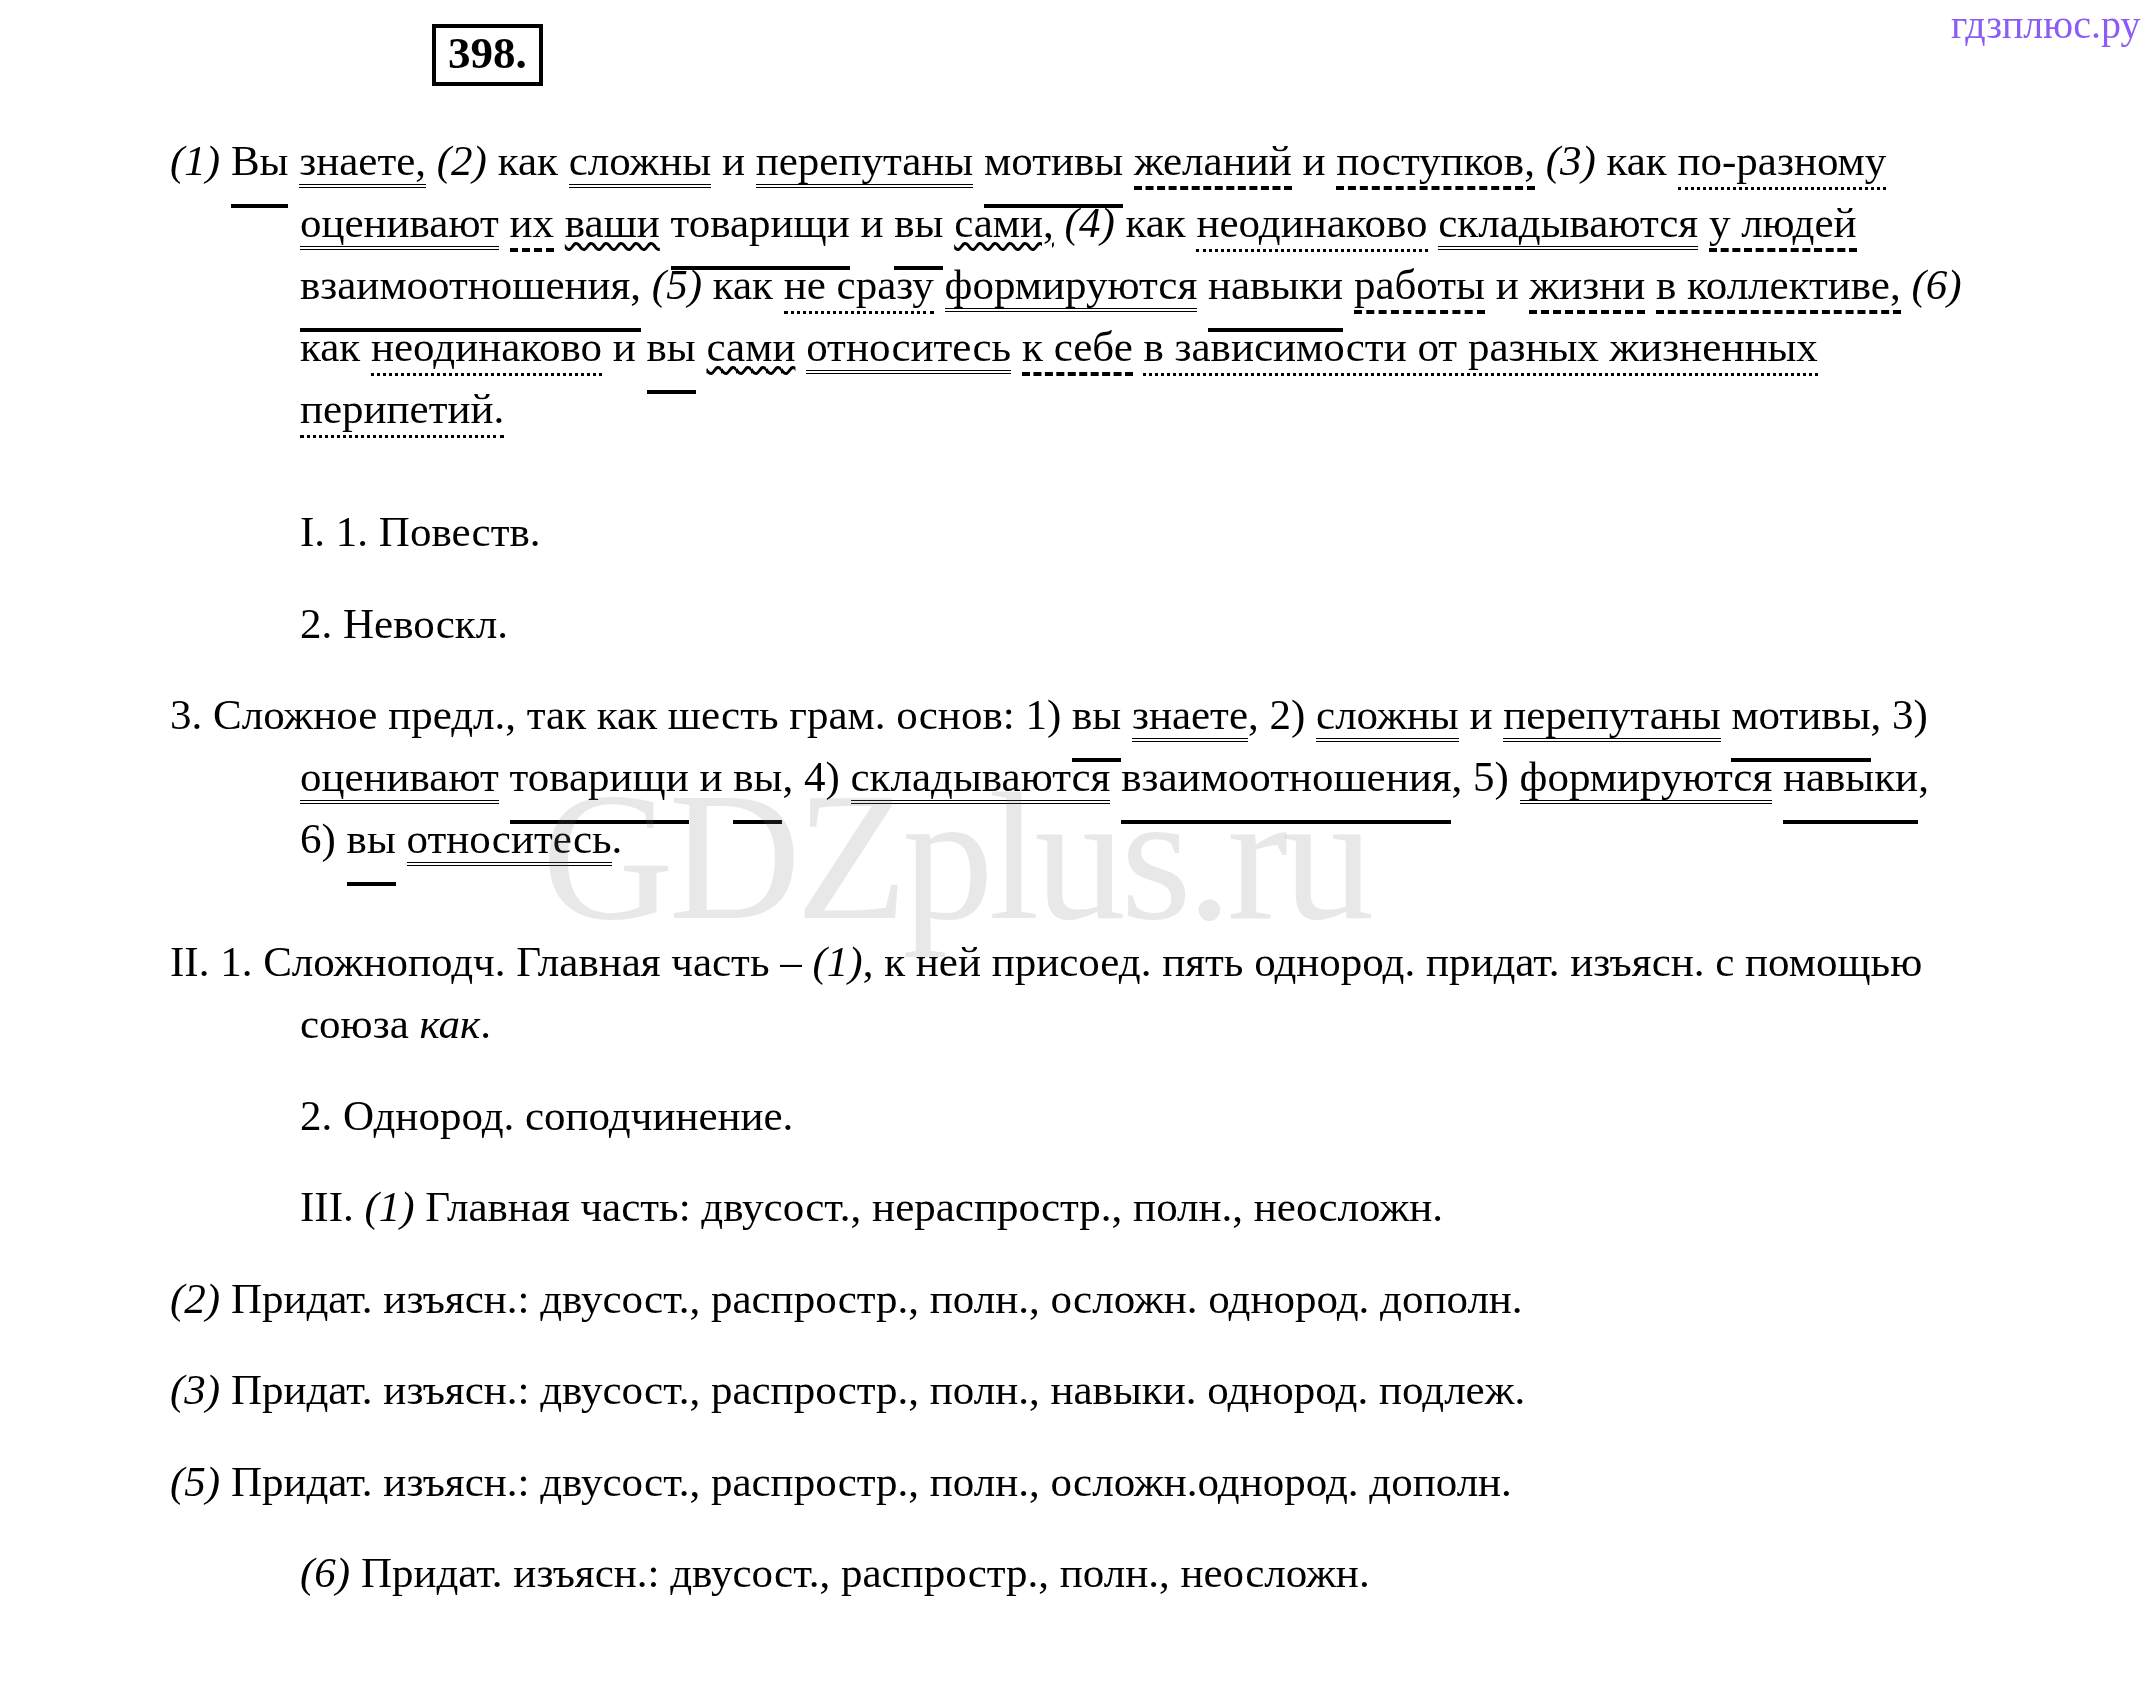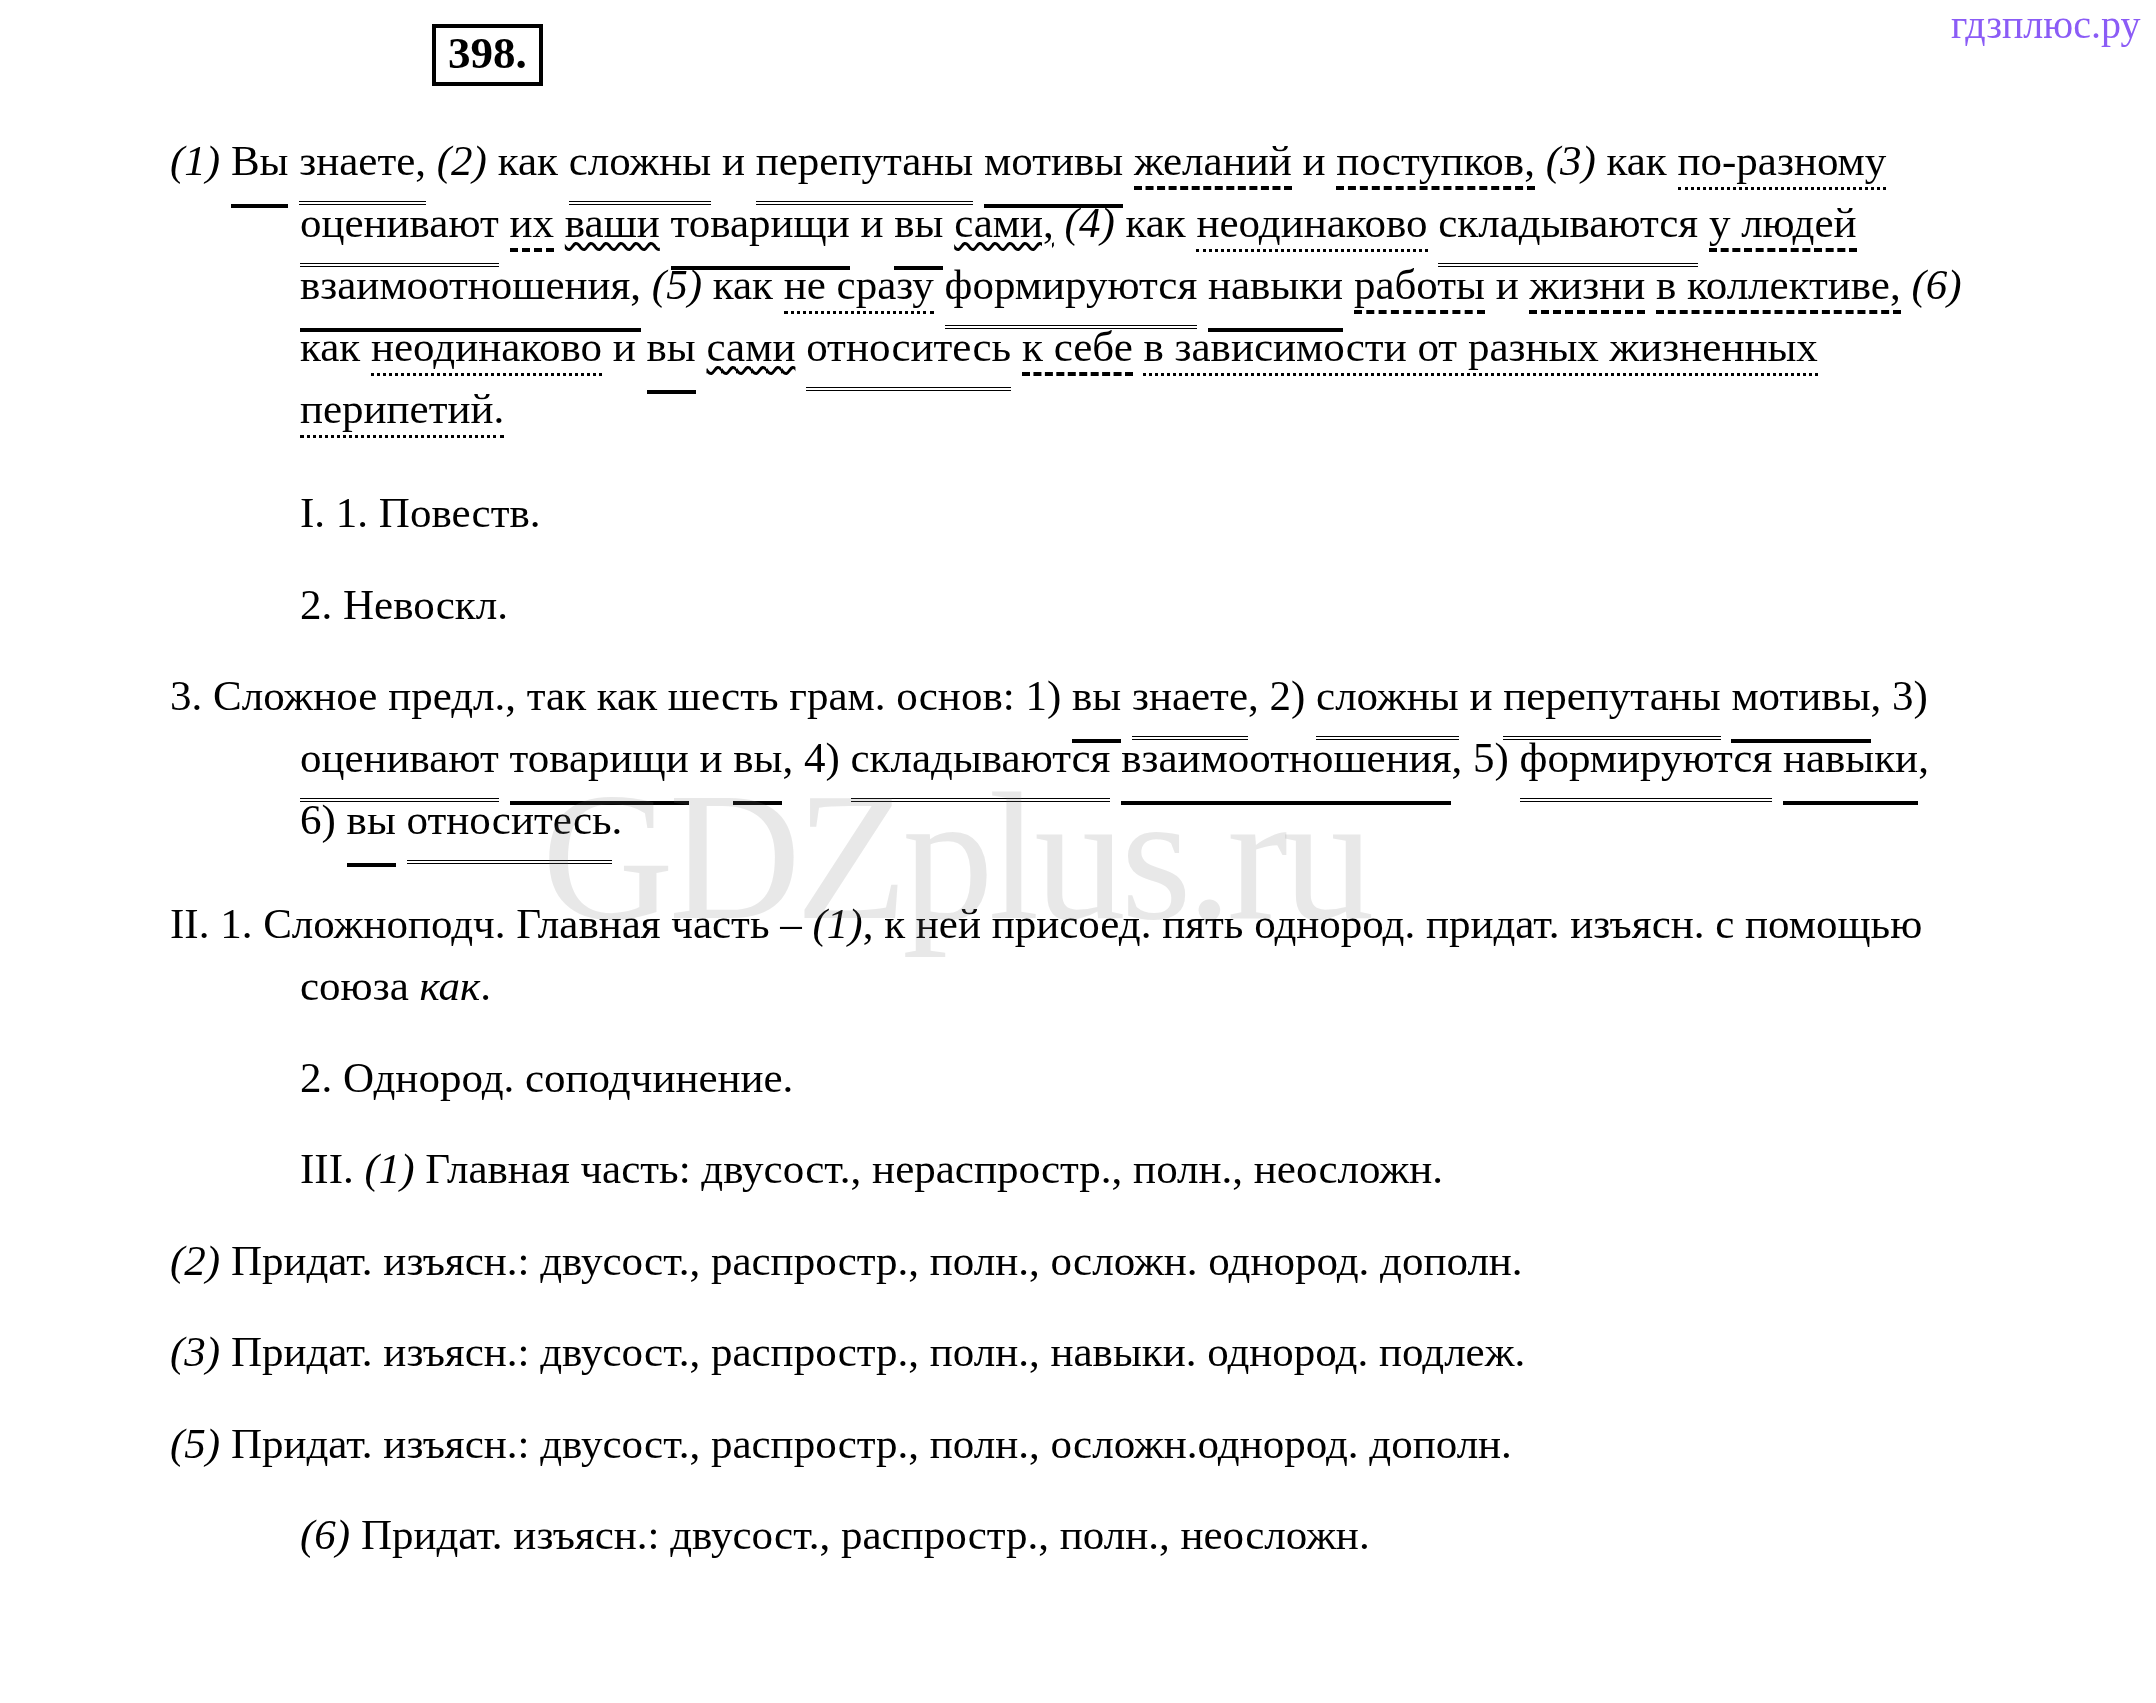--- a/index.html
+++ b/index.html
@@ -80,32 +80,32 @@
   .para.first {
     margin-top: 130px;
     padding-left: 300px;
     text-indent: -130px;
   }
   .para.block {
     padding-left: 300px;
     text-indent: -130px;
   }
   .para.gap-md { margin-top: 29.5px; }
-  .para.gap-lg { margin-top: 42px; }
+  .para.gap-lg { margin-top: 61px; }
 
   .it { font-style: italic; }
 
   
   .u-subj {            
     border-bottom: 4.3px solid #000;
     padding-bottom: 20px;
   }
   .u-pred {            
     border-bottom: 4.3px double #000;
-    padding-bottom: 17px;
+    padding-bottom: 0;
     line-height: 1;
   }
   .u-obj {             
     border-bottom: 4.3px dashed #000;
     padding-bottom: 1.7px;
   }
   .u-attr {            
     text-decoration: underline;
     text-decoration-style: wavy;
     text-decoration-thickness: 2.6px;

